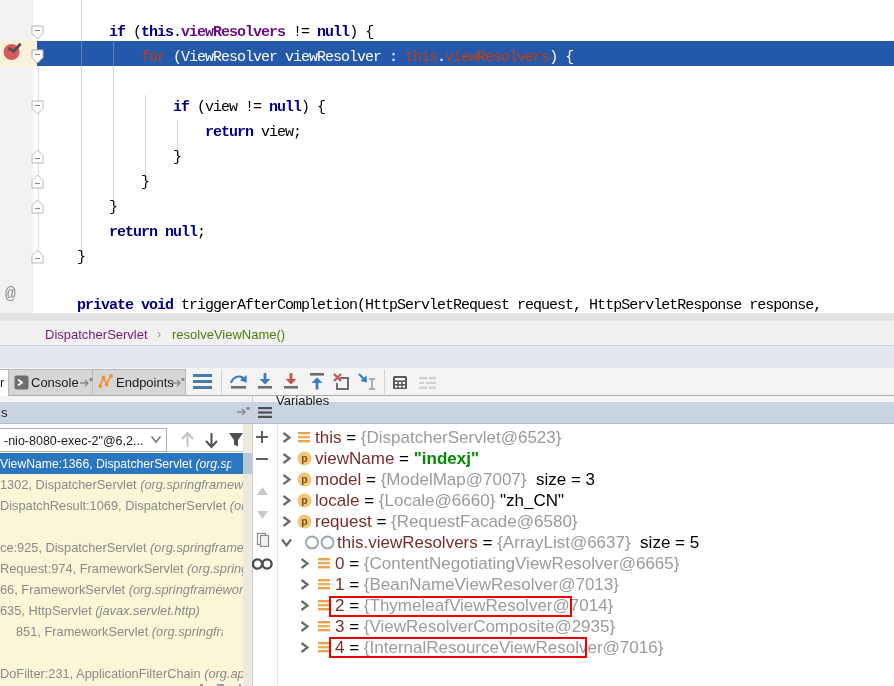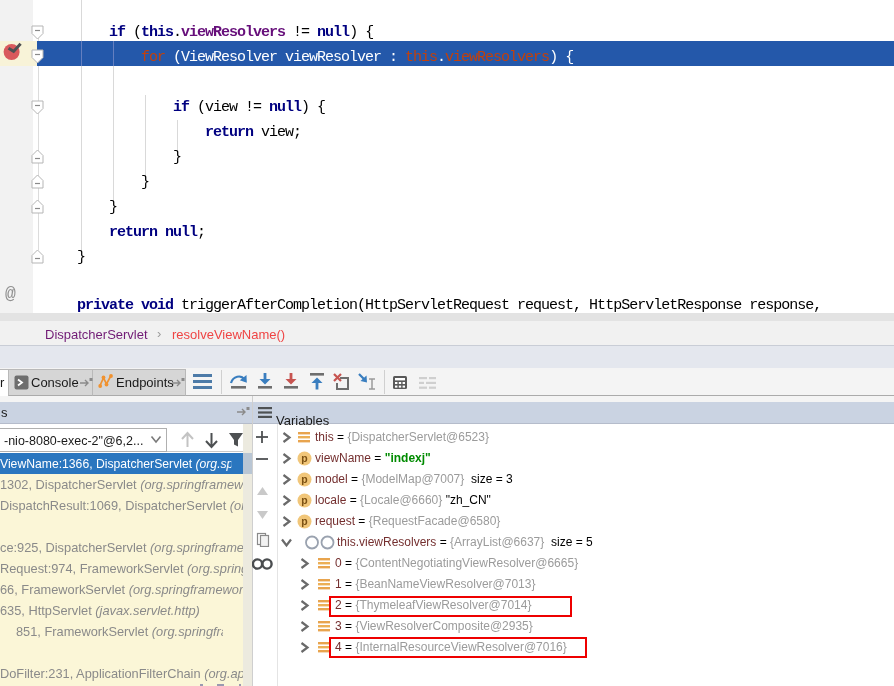--- a/index.html
+++ b/index.html
@@ -7,21 +7,21 @@
 .code{font-family:"Liberation Mono",monospace;font-size:15px;line-height:25px;
   letter-spacing:-1px;white-space:pre;color:#000}
 .kw{color:#000080;font-weight:bold}
 .fld{color:#660e7a;font-weight:bold}
 .w{color:#fff}
 .wb{color:#c2410c;font-weight:normal}
 .hint{color:#9fb2d8;font-style:italic}
 .ui{font-size:13px;color:#1a1a1a;white-space:pre}
 .it{font-style:italic}
 .guide{width:1px;background:#d9d9d9}
-.vrow{font-size:12px;white-space:pre;line-height:21px;height:21px}
+.vrow{font-size:17px;white-space:pre;line-height:21px;height:21px}
 .nm{color:#742f2f}
 .val{color:#9b9b9b}
 .frow{font-size:12.8px;color:#8a8a8a;white-space:pre;line-height:21px;height:21px;overflow:hidden}
 </style></head><body>
 <div id="app">
 
 <div id="ed" style="left:0;top:0;width:894px;height:316px;background:#fff"></div>
 <div style="left:0;top:0;width:33px;height:316px;background:#f2f2f2"></div>
 
 <div class="guide" style="left:81px;top:0;height:41px"></div>
@@ -80,37 +80,37 @@
     </svg>
     <svg style="left:31px;top:249px" width="13" height="15" viewBox="0 0 13 15">
       <path d="M1,14 H12 V6.5 L6.5,1 L1,6.5 Z" fill="#fff" stroke="#b5b5b5" stroke-width="1"></path>
       <line x1="4" y1="9.5" x2="9" y2="9.5" stroke="#8a8a8a" stroke-width="1.2"></line>
     </svg>
 
 <div style="left:0;top:313px;width:894px;height:8px;background:#e3e3e3"></div>
 <div style="left:0;top:321px;width:894px;height:25px;background:#f1f1f1"></div>
 <div class="ui" style="left:45px;top:327px;color:#701a75">DispatcherServlet</div>
 <div class="ui" style="left:157px;top:326px;color:#9a9a9a">›</div>
-<div class="ui" style="left:172px;top:327px;color:#ef4444">resolveViewName()</div>
+<div class="ui" style="left:172px;top:327px;color:#4d7c0f">resolveViewName()</div>
 <div style="left:0;top:345px;width:894px;height:1px;background:#c9cdd6"></div>
     <div style="left:0;top:346px;width:894px;height:22px;background:#e4e7ee"></div>
 <div style="left:0;top:368px;width:894px;height:28px;background:#f4f4f4"></div>
 <div style="left:0;top:395px;width:894px;height:1px;background:#ababab"></div>
 
 <div style="left:0;top:369px;width:8px;height:27px;background:#fff;border-top:1px solid #b9b9b9"></div>
 <div class="ui" style="left:0px;top:375px">r</div>
 <div id="tabConsole" style="left:8px;top:369px;width:85px;height:27px;background:#d6d6d6;border:1px solid #b9b9b9;border-bottom:1px solid #ababab"></div>
 <div id="tabEndpoints" style="left:93px;top:369px;width:93px;height:27px;background:#d6d6d6;border:1px solid #b9b9b9;border-bottom:1px solid #ababab;border-left:none"></div>
 <div class="ui" style="left:31px;top:375px">Console</div>
 <div class="ui" style="left:116px;top:375px">Endpoints</div>
 
 <div style="left:0;top:396px;width:894px;height:6px;background:#f4f4f4"></div>
     <div style="left:0;top:402px;width:894px;height:22px;background:#cad3e2;border-bottom:1px solid #b5bccb"></div>
 <div class="ui" style="left:1px;top:405px">s</div>
-<div class="ui" style="left:276px;top:413px">Variables</div>
+<div class="ui" style="left:276px;top:393px">Variables</div>
 <div style="left:252px;top:396px;width:1px;height:290px;background:#cfcfcf"></div>
 
 <div style="left:0;top:453px;width:243px;height:233px;background:#fbf6d7"></div>
     <div style="left:243px;top:424px;width:9px;height:262px;background:#eceadf"></div>
     <div style="left:0;top:453px;width:243px;height:21px;background:#2a76bf"></div>
     <div style="left:243px;top:453px;width:9px;height:21px;background:#b9c6d4"></div>
     <div class="frow" style="left:0;top:453px;width:243px;color:#fff;transform:scaleX(0.952);transform-origin:0 50%">ViewName:1366, DispatcherServlet <span class="it">(org.spr</span></div>
     <div class="frow" style="left:0;top:474px;width:243px">1302, DispatcherServlet <span class="it">(org.springframewo</span></div>
     <div class="frow" style="left:0;top:495px;width:243px">DispatchResult:1069, DispatcherServlet <span class="it">(org</span></div>
     <div class="frow" style="left:0;top:537px;width:243px">ce:925, DispatcherServlet <span class="it">(org.springframew</span></div>

